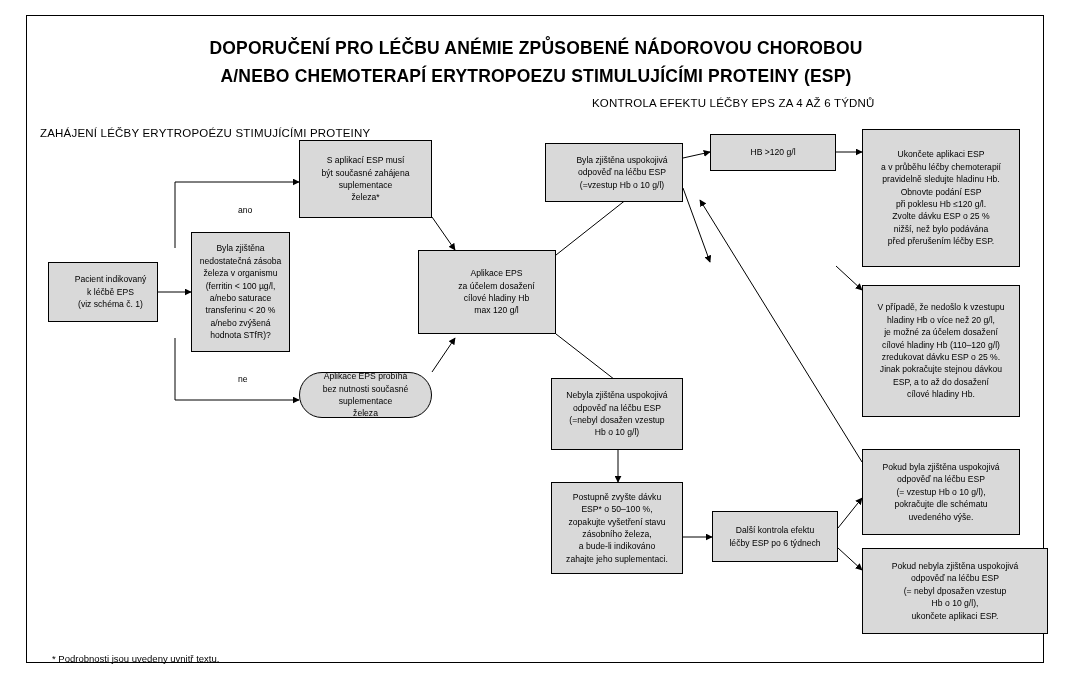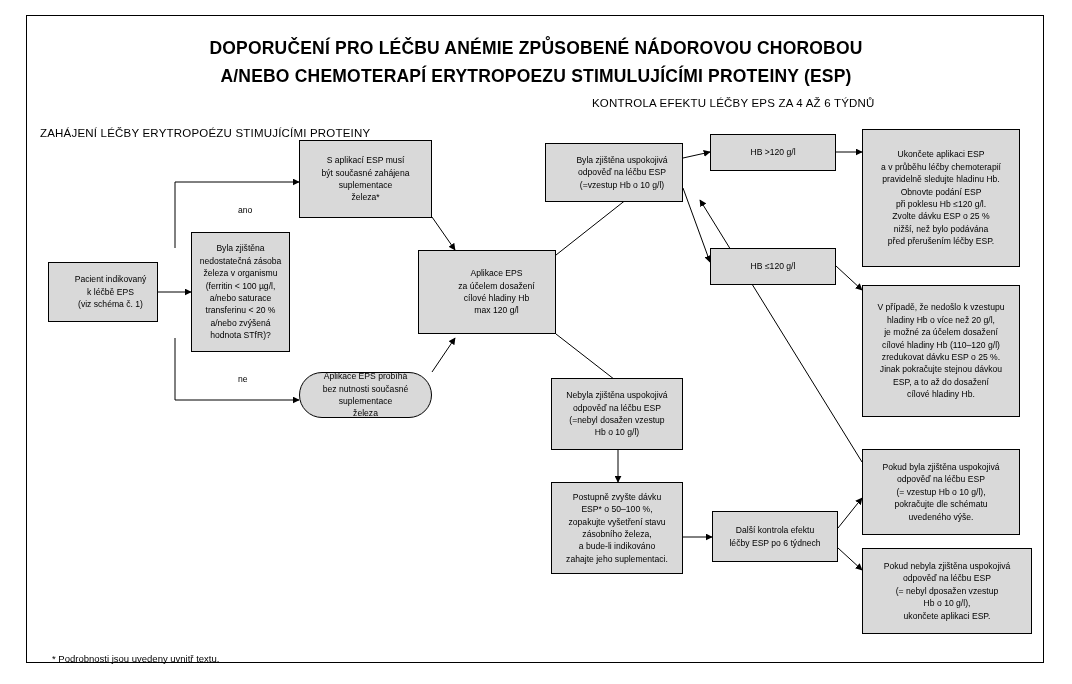--- a/index.html
+++ b/index.html
@@ -189,23 +189,20 @@
   <div class="box" style="left:545px; top:143px; width:138px; height:59px;padding-left:20px;">
     <span>Byla zjištěna uspokojivá
 odpověď na léčbu ESP
 (=vzestup Hb o 10 g/l)</span>
   </div>
 
   <div class="box" style="left:710px; top:134px; width:126px; height:37px;">
     <span>HB &gt;120 g/l</span>
   </div>
 
-  <div class="box" style="left:710px; top:248px; width:126px; height:37px;">
-    <span>HB ≤120 g/l</span>
-  </div>
 
   <div class="box" style="left:862px; top:129px; width:158px; height:138px;">
     <span>Ukončete aplikaci ESP
 a v průběhu léčby chemoterapií
 pravidelně sledujte hladinu Hb.
 Obnovte podání ESP
 při poklesu Hb ≤120 g/l.
 Zvolte dávku ESP o 25 %
 nižší, než bylo podávána
 před přerušením léčby ESP.</span>
@@ -244,21 +241,21 @@
   </div>
 
   <div class="box" style="left:862px; top:449px; width:158px; height:86px;">
     <span>Pokud byla zjištěna uspokojivá
 odpověď na léčbu ESP
 (= vzestup Hb o 10 g/l),
 pokračujte dle schématu
 uvedeného výše.</span>
   </div>
 
-  <div class="box" style="left:862px; top:548px; width:170px; height:86px;">
+  <div class="box" style="left:862px; top:548px; width:186px; height:86px;">
     <span>Pokud nebyla zjištěna uspokojivá
 odpověď na léčbu ESP
 (= nebyl dposažen vzestup
 Hb o 10 g/l),
 ukončete aplikaci ESP.</span>
   </div>
 
   <div class="edge-label" style="left:238px; top:205px;">ano</div>
   <div class="edge-label" style="left:238px; top:374px;">ne</div>
 

